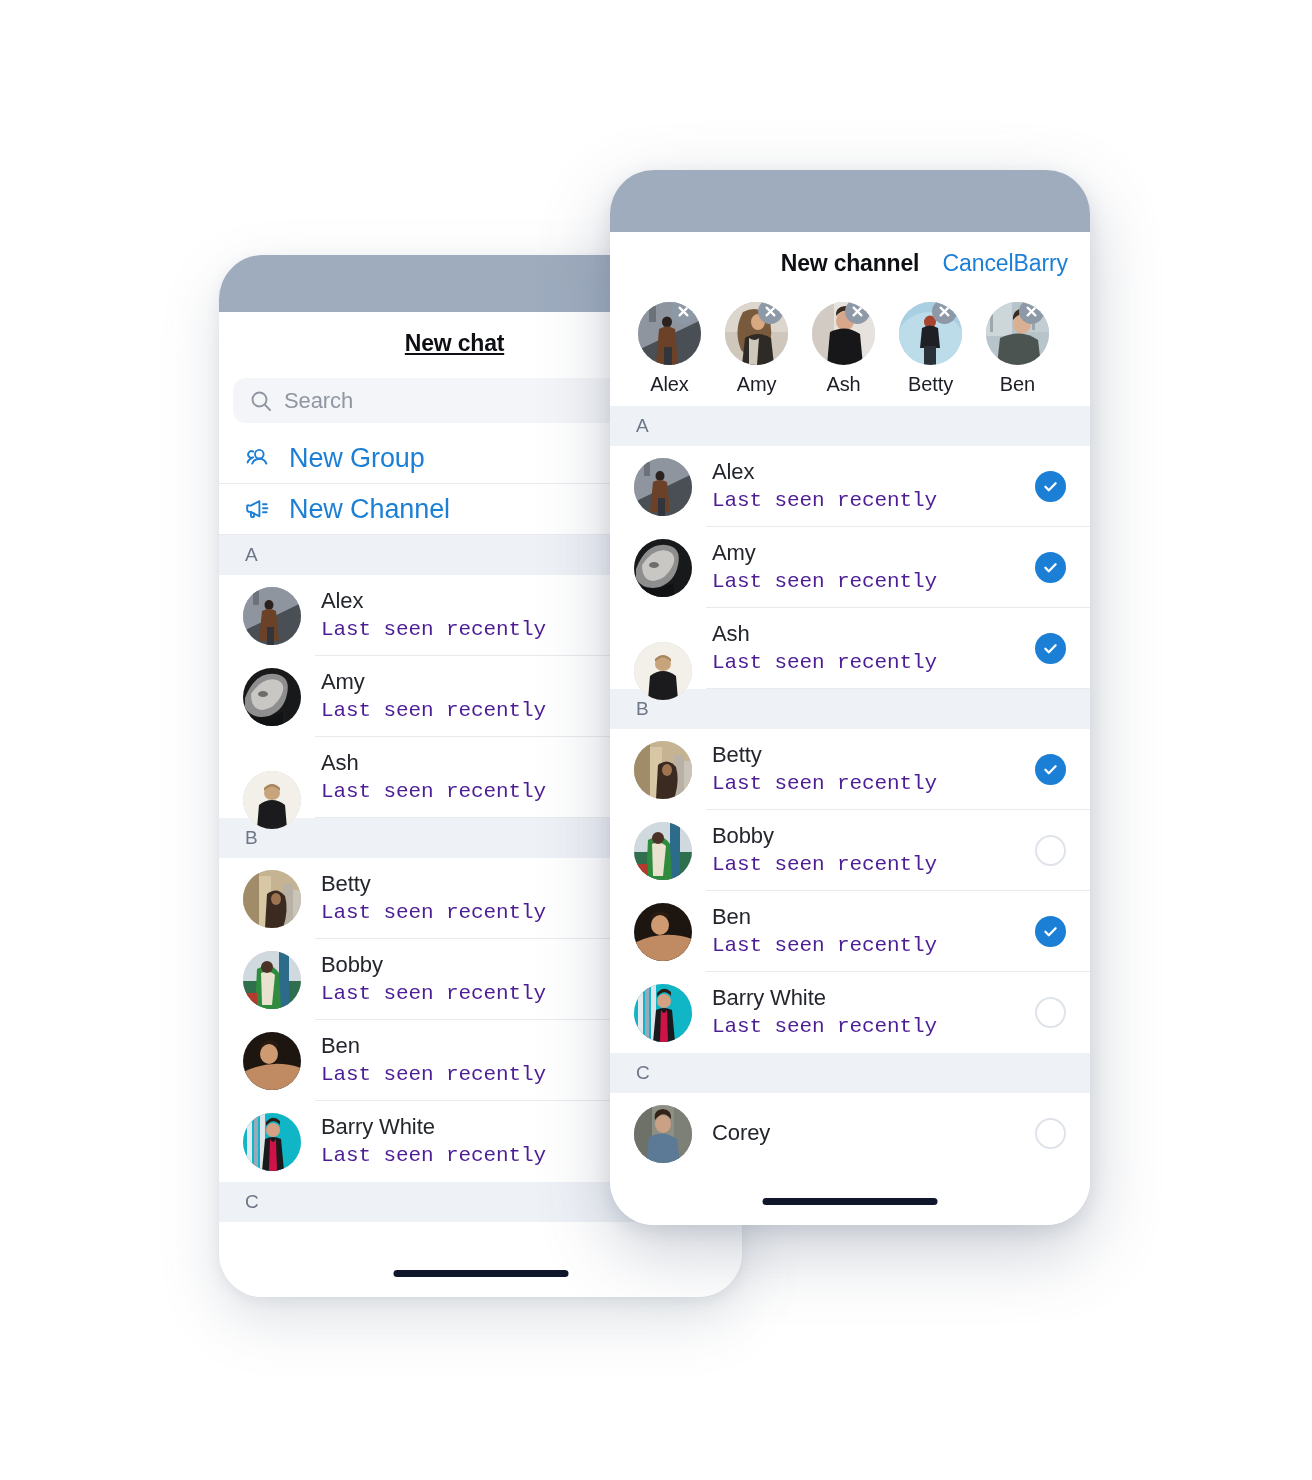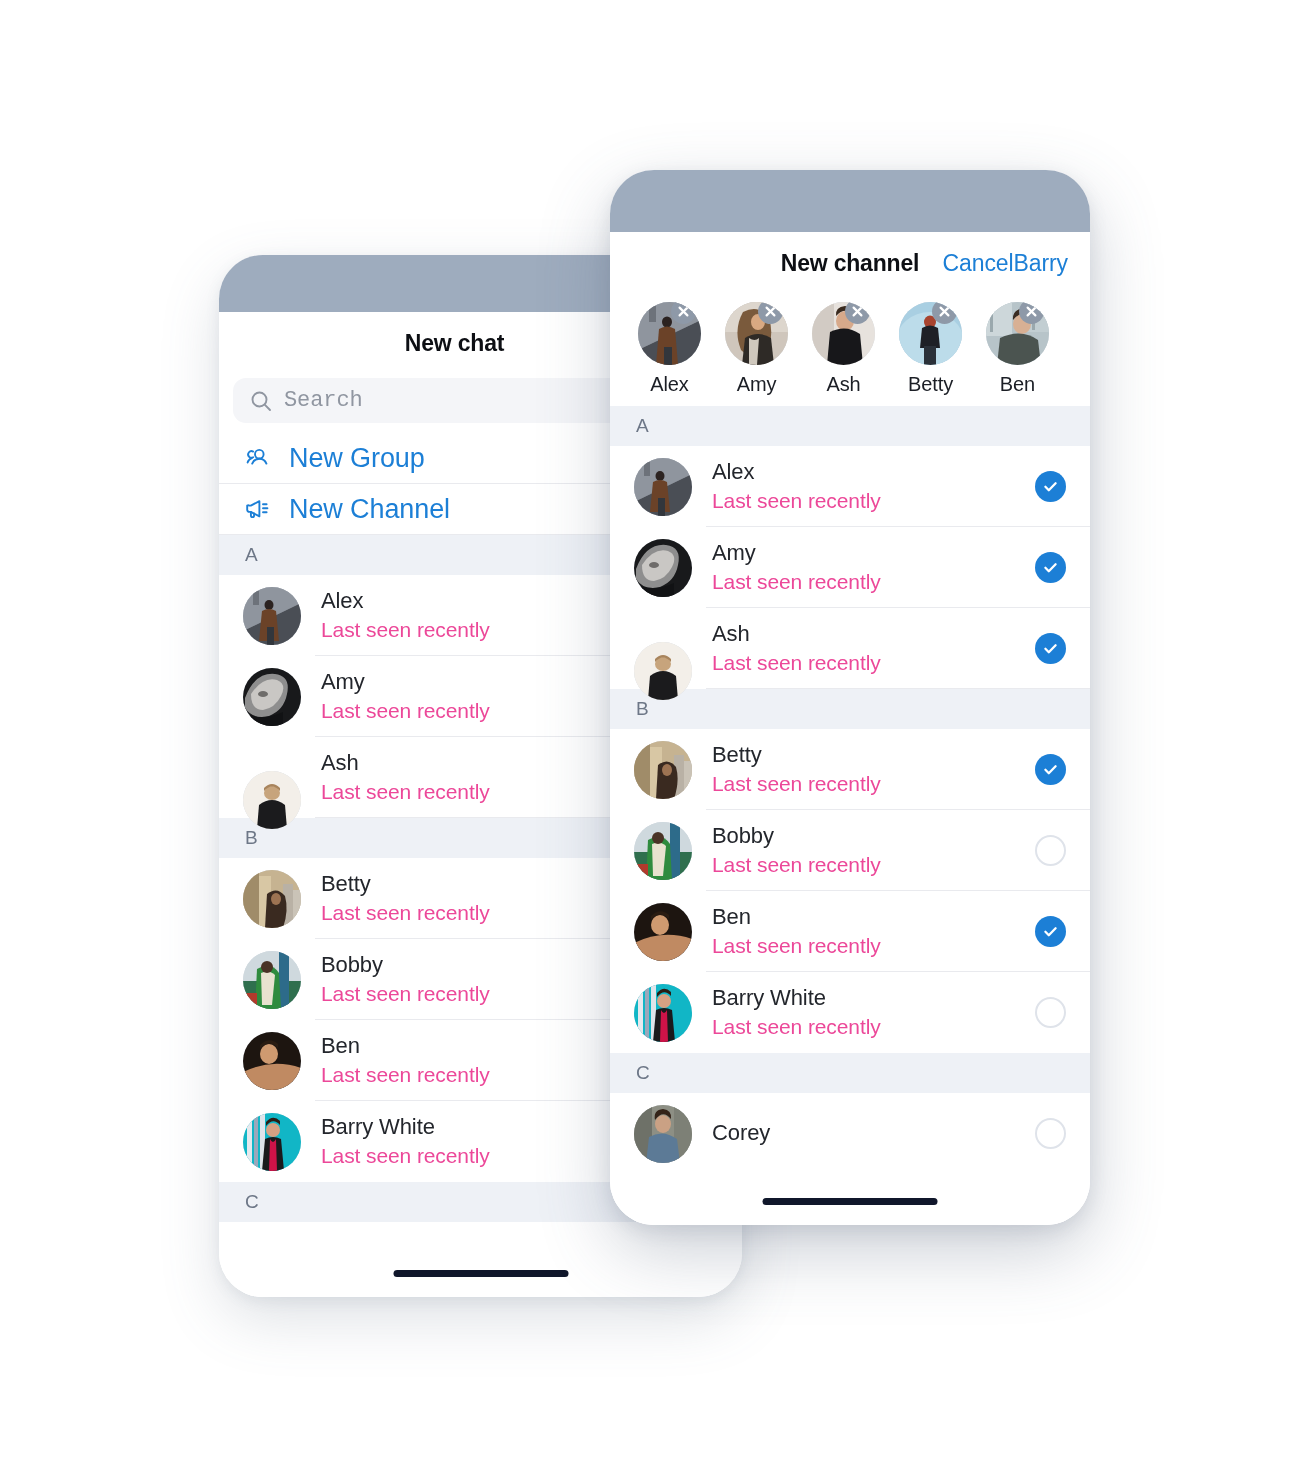--- a/index.html
+++ b/index.html
@@ -78,39 +78,38 @@
   .nav-title {
     position: absolute;
     left: 0; right: 0;
     text-align: center;
     font-size: 23px;
     font-weight: bold;
     color: #0d0f14;
     letter-spacing: -0.2px;
     pointer-events: none;
   }
-  .phone-back .nav-title { left: 0; right: 8px; transform: translateX(-22px); }
+  .phone-back .nav-title { left: 0; right: 8px; transform: translateX(-22px); text-decoration: underline; }
   .nav-spacer { width: 1px; height: 1px; }
 
   
   .search-wrap { padding: 4px 14px 10px 14px; background: #fff; }
   .search-box {
     display: flex;
     align-items: center;
     gap: 11px;
     height: 45px;
     border-radius: 13px;
     background: #f4f5f8;
     padding: 0 16px;
   }
   .search-placeholder {
     font-size: 22px;
     color: #9096a1;
     letter-spacing: -0.1px;
-    font-family: Liberation Mono, monospace;
   }
 
   
   .action-row {
     display: flex;
     align-items: center;
     gap: 18px;
     height: 51px;
     padding: 0 24px;
     background: #fff;
@@ -167,24 +166,25 @@
 
   .contact-text { margin-left: 20px; flex: 1; min-width: 0; }
   .contact-name {
     font-size: 22px;
     color: #23262c;
     letter-spacing: -0.1px;
     line-height: 1.25;
   }
   .contact-status {
     font-size: 21px;
-    color: #ec4899;
+    color: #4c1d95;
     letter-spacing: -0.1px;
     line-height: 1.35;
     margin-top: 2px;
+    font-family: Liberation Mono, monospace;
   }
 
   
   .check {
     flex: 0 0 31px;
     width: 31px;
     height: 31px;
     border-radius: 50%;
     margin-left: 10px;
     display: flex;

